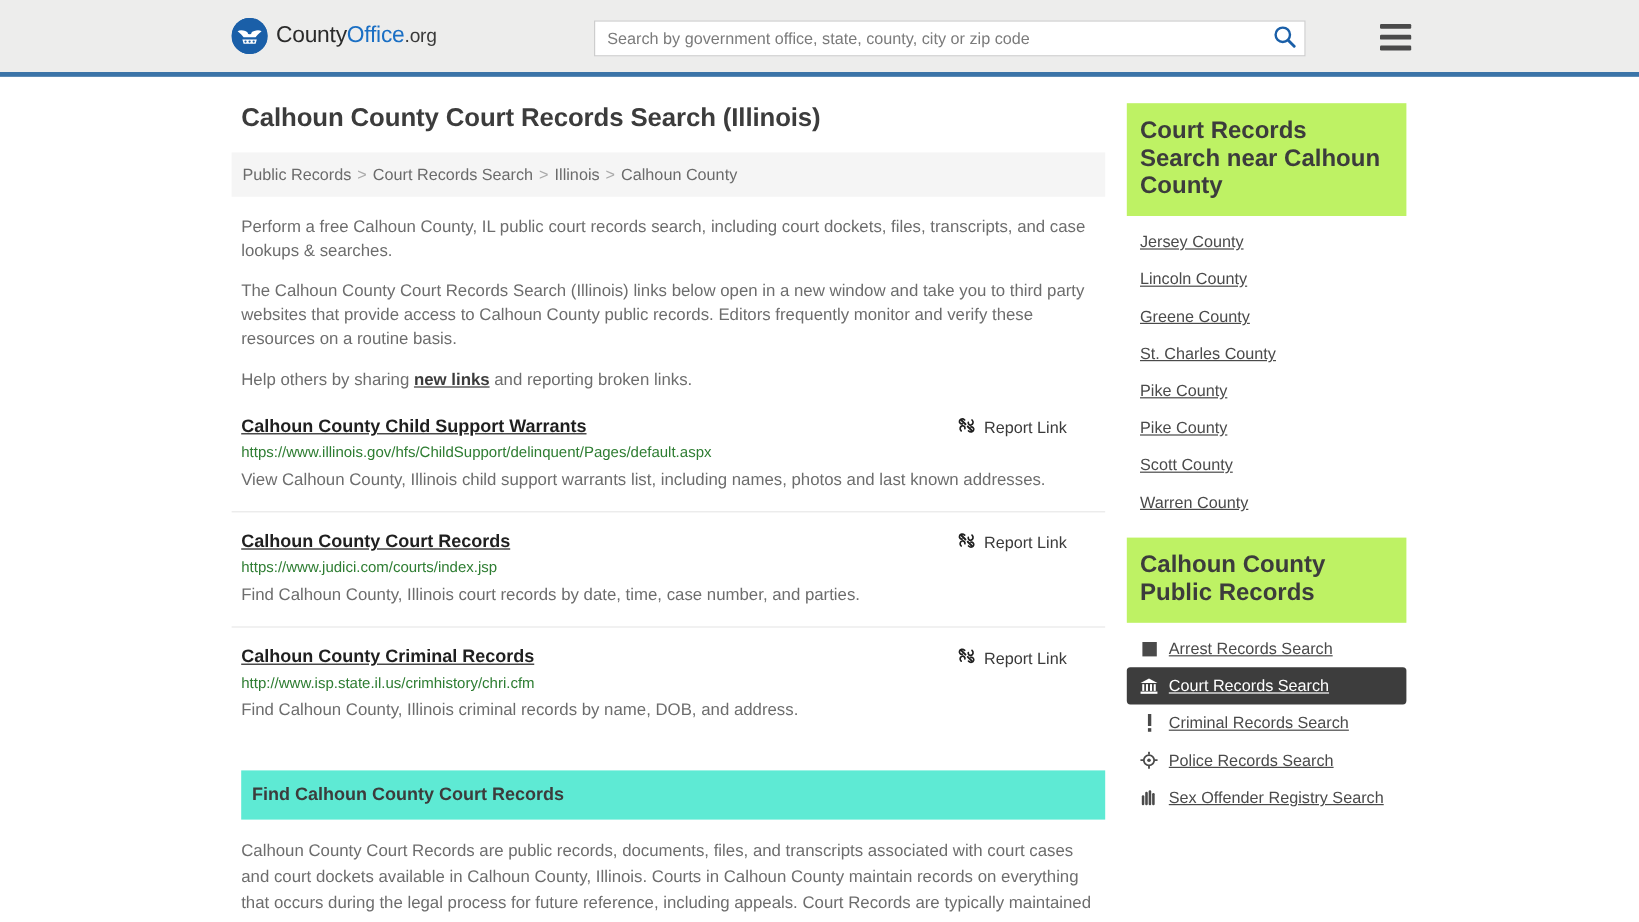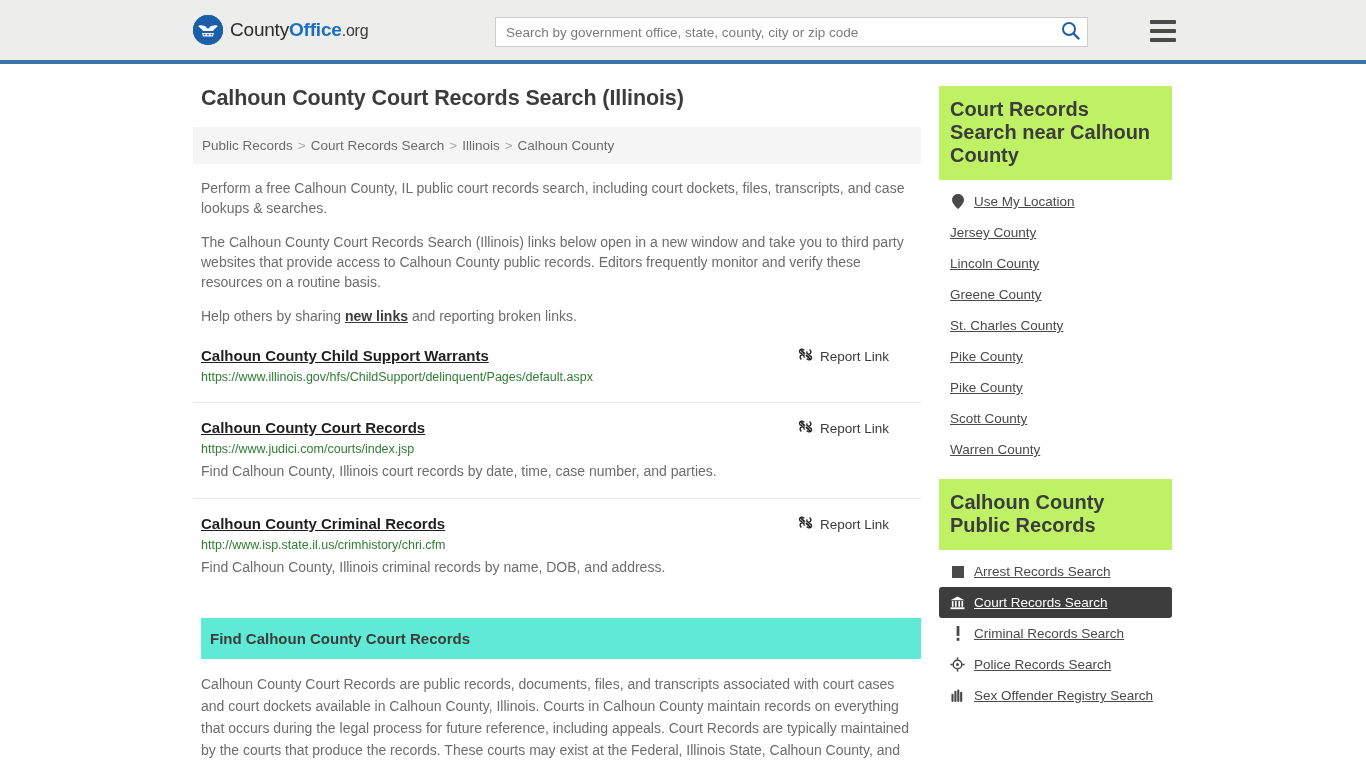--- a/index.html
+++ b/index.html
@@ -35,21 +35,21 @@
     display: block;
     flex: 0 0 30px;
   }
   .brand-text {
     font-size: 19px;
     letter-spacing: -0.2px;
     color: #222;
     white-space: nowrap;
   }
   .brand-text .b-county { color: #2b2b2b; }
-  .brand-text .b-office { color: #1a6fc4; font-weight: bold; }
+  .brand-text .b-office { color: #1a6fc4; font-weight: normal; }
   .brand-text .b-org { color: #3a3a3a; font-size: 16px; }
 
   .search-wrap {
     position: absolute;
     left: 495px;
     top: 17px;
     width: 593px;
     height: 30px;
     background: #fff;
     border: 1px solid #cdcdcd;
@@ -297,20 +297,21 @@
                   <path d="M6.3 3.2 C4.6 1.6 2.2 2.1 1.7 4 C1.3 5.7 2.7 6.9 4.2 6.6" stroke="#1f1f1f" stroke-width="1.5" fill="none" stroke-linecap="round"></path>
                   <path d="M9.7 12.8 C11.4 14.4 13.8 13.9 14.3 12 C14.7 10.3 13.3 9.1 11.8 9.4" stroke="#1f1f1f" stroke-width="1.5" fill="none" stroke-linecap="round"></path>
                   <path d="M12.8 3.2 C14.4 4.8 13.9 7.1 12 7.6 C10.4 8.0 9.2 6.7 9.5 5.2" stroke="#1f1f1f" stroke-width="1.5" fill="none" stroke-linecap="round"></path>
                   <path d="M3.2 12.8 C1.6 11.2 2.1 8.9 4 8.4 C5.6 8.0 6.8 9.3 6.5 10.8" stroke="#1f1f1f" stroke-width="1.5" fill="none" stroke-linecap="round"></path>
                 </svg>
               </span>
               <span>Report Link</span>
             </div>
           </div>
           <a class="result-url" href="#">https://www.illinois.gov/hfs/ChildSupport/delinquent/Pages/default.aspx</a>
+          <div class="result-desc">View Calhoun County, Illinois child support warrants list, including names, photos and last known addresses.</div>
         </div>
 
         <div class="result">
           <div class="result-head">
             <a class="result-title" href="#">Calhoun County Court Records</a>
             <div class="report-link">
               <span>
                 <svg width="15" height="15" viewBox="0 0 16 16" aria-hidden="true">
                   <path d="M3 3 L7 7 M9 9 L13 13" stroke="#1f1f1f" stroke-width="1.7" stroke-linecap="round" fill="none"></path>
                   <path d="M6.3 3.2 C4.6 1.6 2.2 2.1 1.7 4 C1.3 5.7 2.7 6.9 4.2 6.6" stroke="#1f1f1f" stroke-width="1.5" fill="none" stroke-linecap="round"></path>
@@ -353,28 +354,20 @@
         <div class="section-body">Calhoun County Court Records are public records, documents, files, and transcripts associated with court cases and court dockets available in Calhoun County, Illinois. Courts in Calhoun County maintain records on everything that occurs during the legal process for future reference, including appeals. Court Records are typically maintained by the courts that produce the records. These courts may exist at the Federal, Illinois State, Calhoun County, and</div>
       </div>
     </div>
 
     <div class="side-col">
 
       <div class="panel">
         <div class="panel-head">Court Records Search near Calhoun County</div>
         <div class="panel-list">
           <div class="panel-item">
-            <span class="panel-icon">
-              <svg width="12" height="15" viewBox="0 0 12 15" aria-hidden="true">
-                <path d="M6 0 C2.7 0 0 2.7 0 6 C0 10 6 15 6 15 C6 15 12 10 12 6 C12 2.7 9.3 0 6 0 Z" fill="#4a4a4a"></path>
-              </svg>
-            </span>
-            <span class="lbl">Use My Location</span>
-          </div>
-          <div class="panel-item">
               <span class="lbl">Jersey County</span>
             </div>
           <div class="panel-item">
               <span class="lbl">Lincoln County</span>
             </div>
           <div class="panel-item">
               <span class="lbl">Greene County</span>
             </div>
           <div class="panel-item">
               <span class="lbl">St. Charles County</span>

